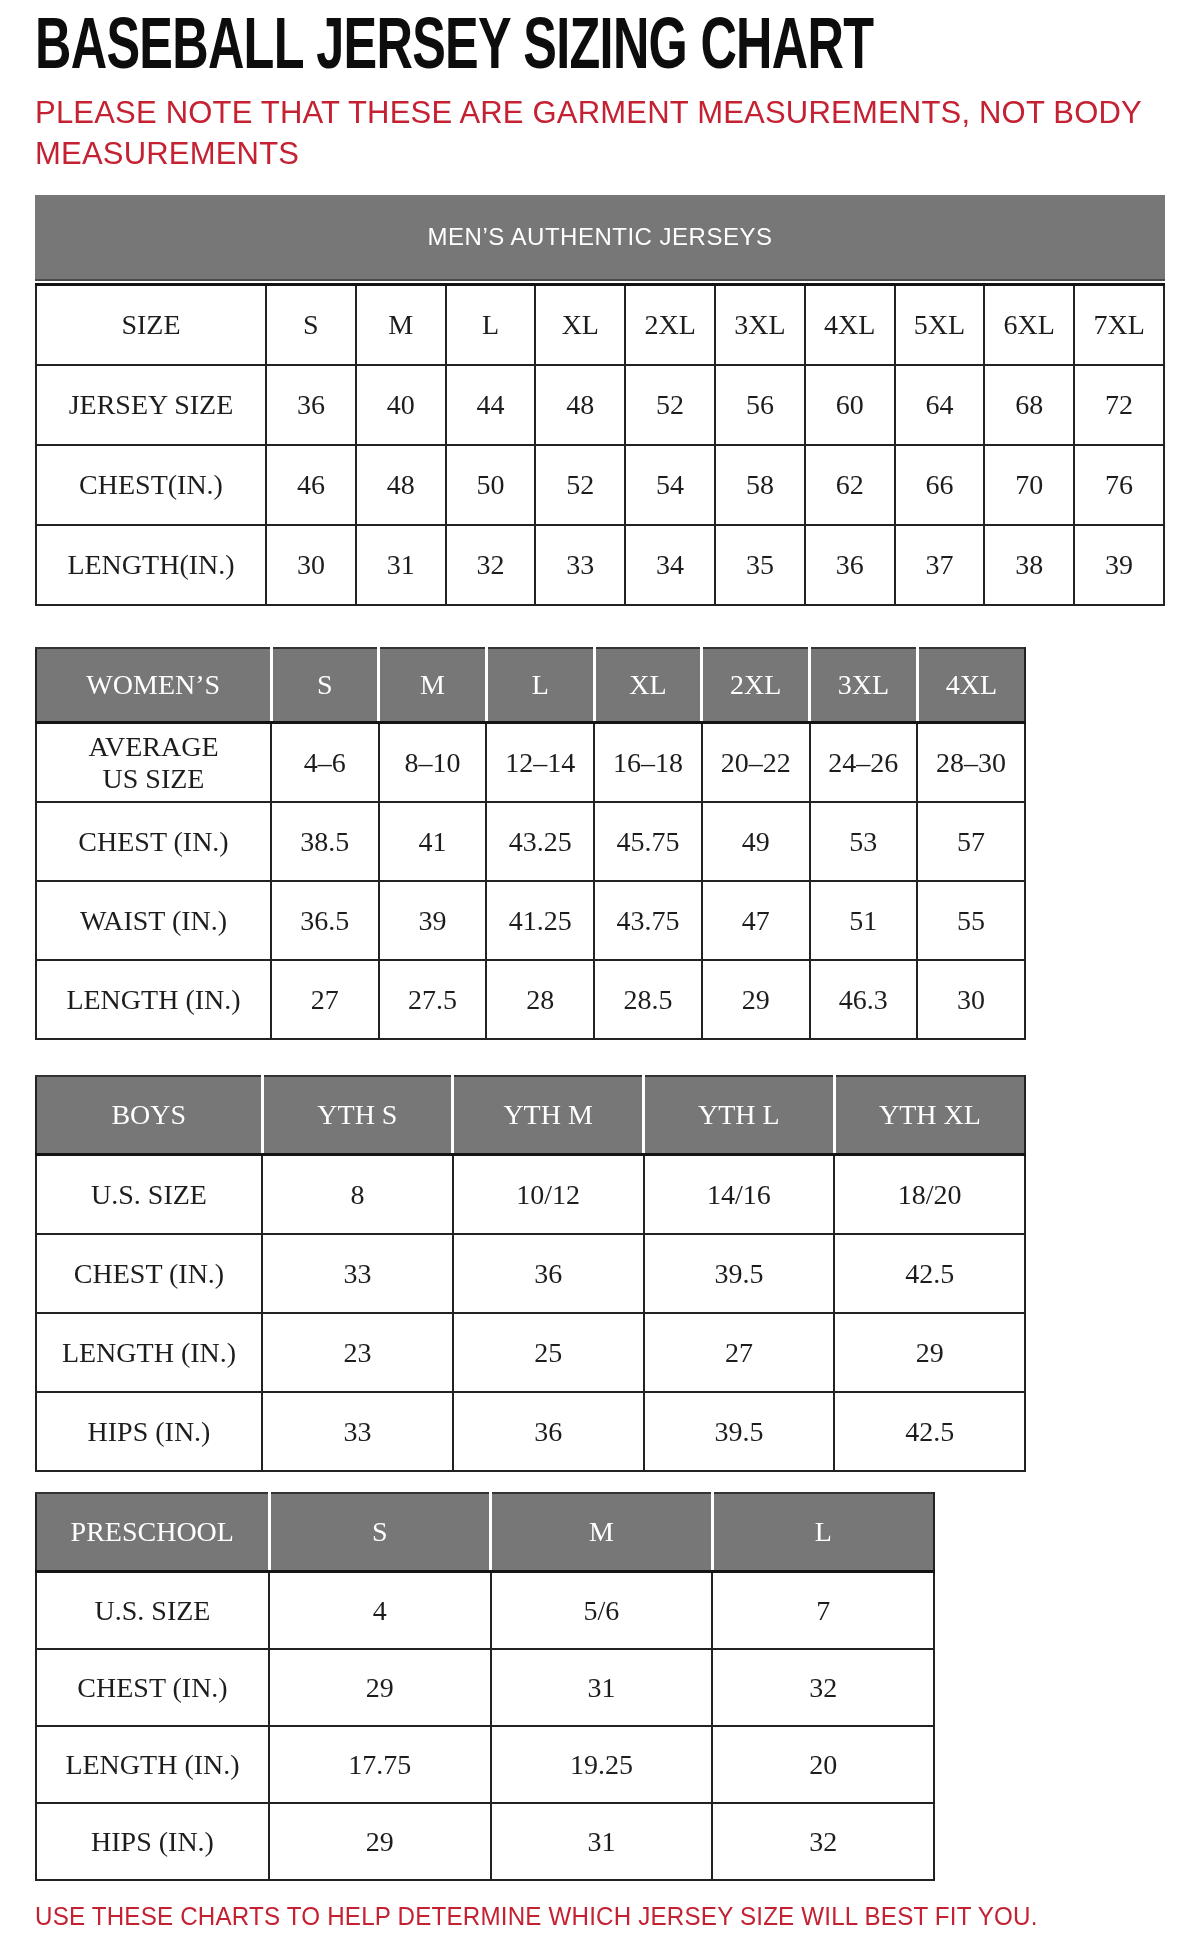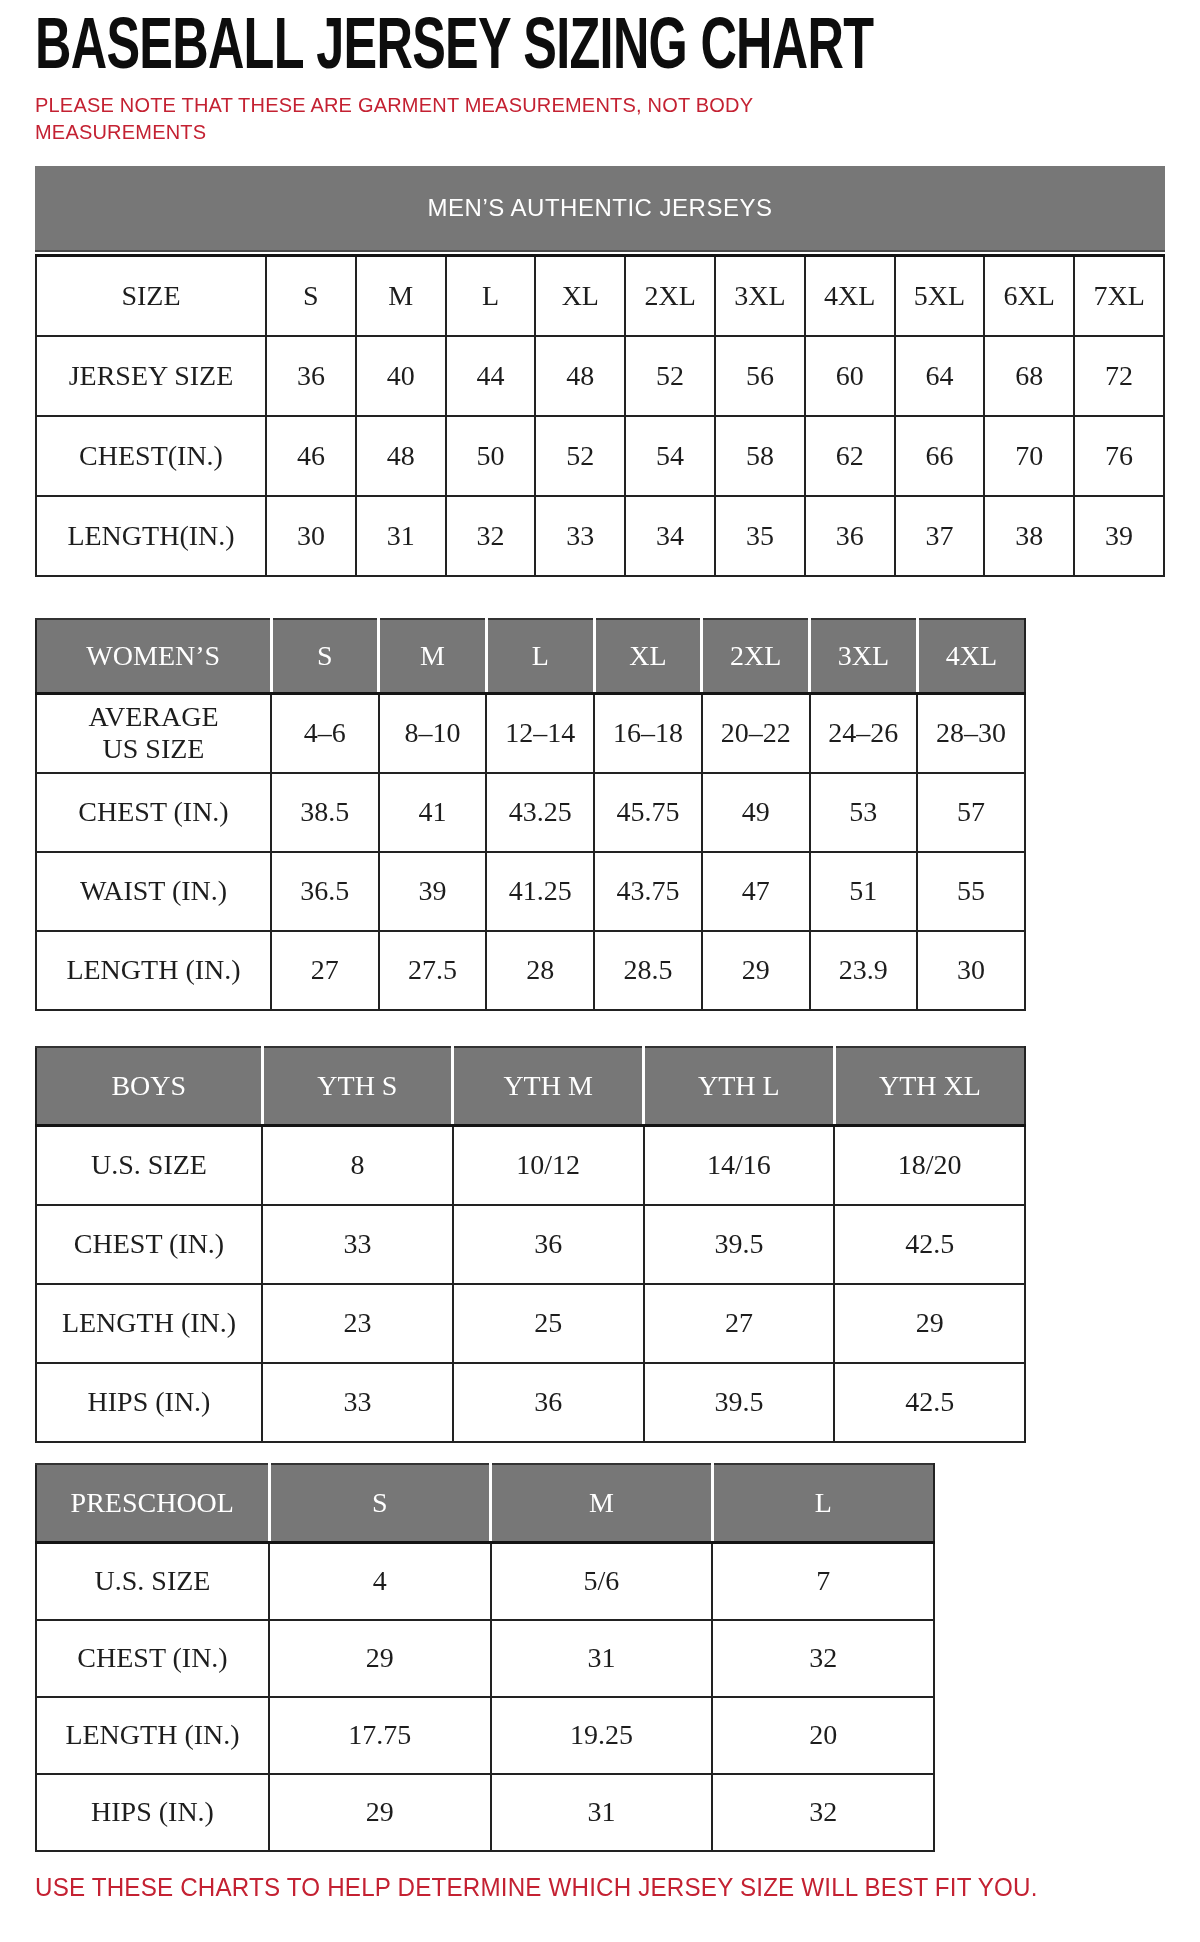--- a/index.html
+++ b/index.html
@@ -13,21 +13,21 @@
 
   .title {
     font-size:72px; font-weight:bold; line-height:1.05;
     letter-spacing:-1px; white-space:nowrap;
     transform:scaleX(0.70); transform-origin:0 0;
     color:#0d0d0d;
   }
   .note {
     margin-top:10px;
     color:#c42132;
-    font-size:20px; line-height:1.35;
+    font-size:31px; line-height:1.35;
     white-space:pre-line;
     letter-spacing:0.2px;
   }
 
   .band {
     margin-top:20px;
     width:1130px; height:84px;
     background:#777777; color:#ffffff;
     text-align:center; line-height:84px;
     font-size:24px; letter-spacing:0.5px;
@@ -208,21 +208,21 @@
         <td>51</td>
         <td>55</td>
       </tr>
       <tr>
         <td>LENGTH (IN.)</td>
         <td>27</td>
         <td>27.5</td>
         <td>28</td>
         <td>28.5</td>
         <td>29</td>
-        <td>23.9</td>
+        <td>46.3</td>
         <td>30</td>
       </tr>
     </tbody>
       </table>
   </section>
 
   <section>
     <table class="t t-b">
       <colgroup>
           <col class="c-label-b">

